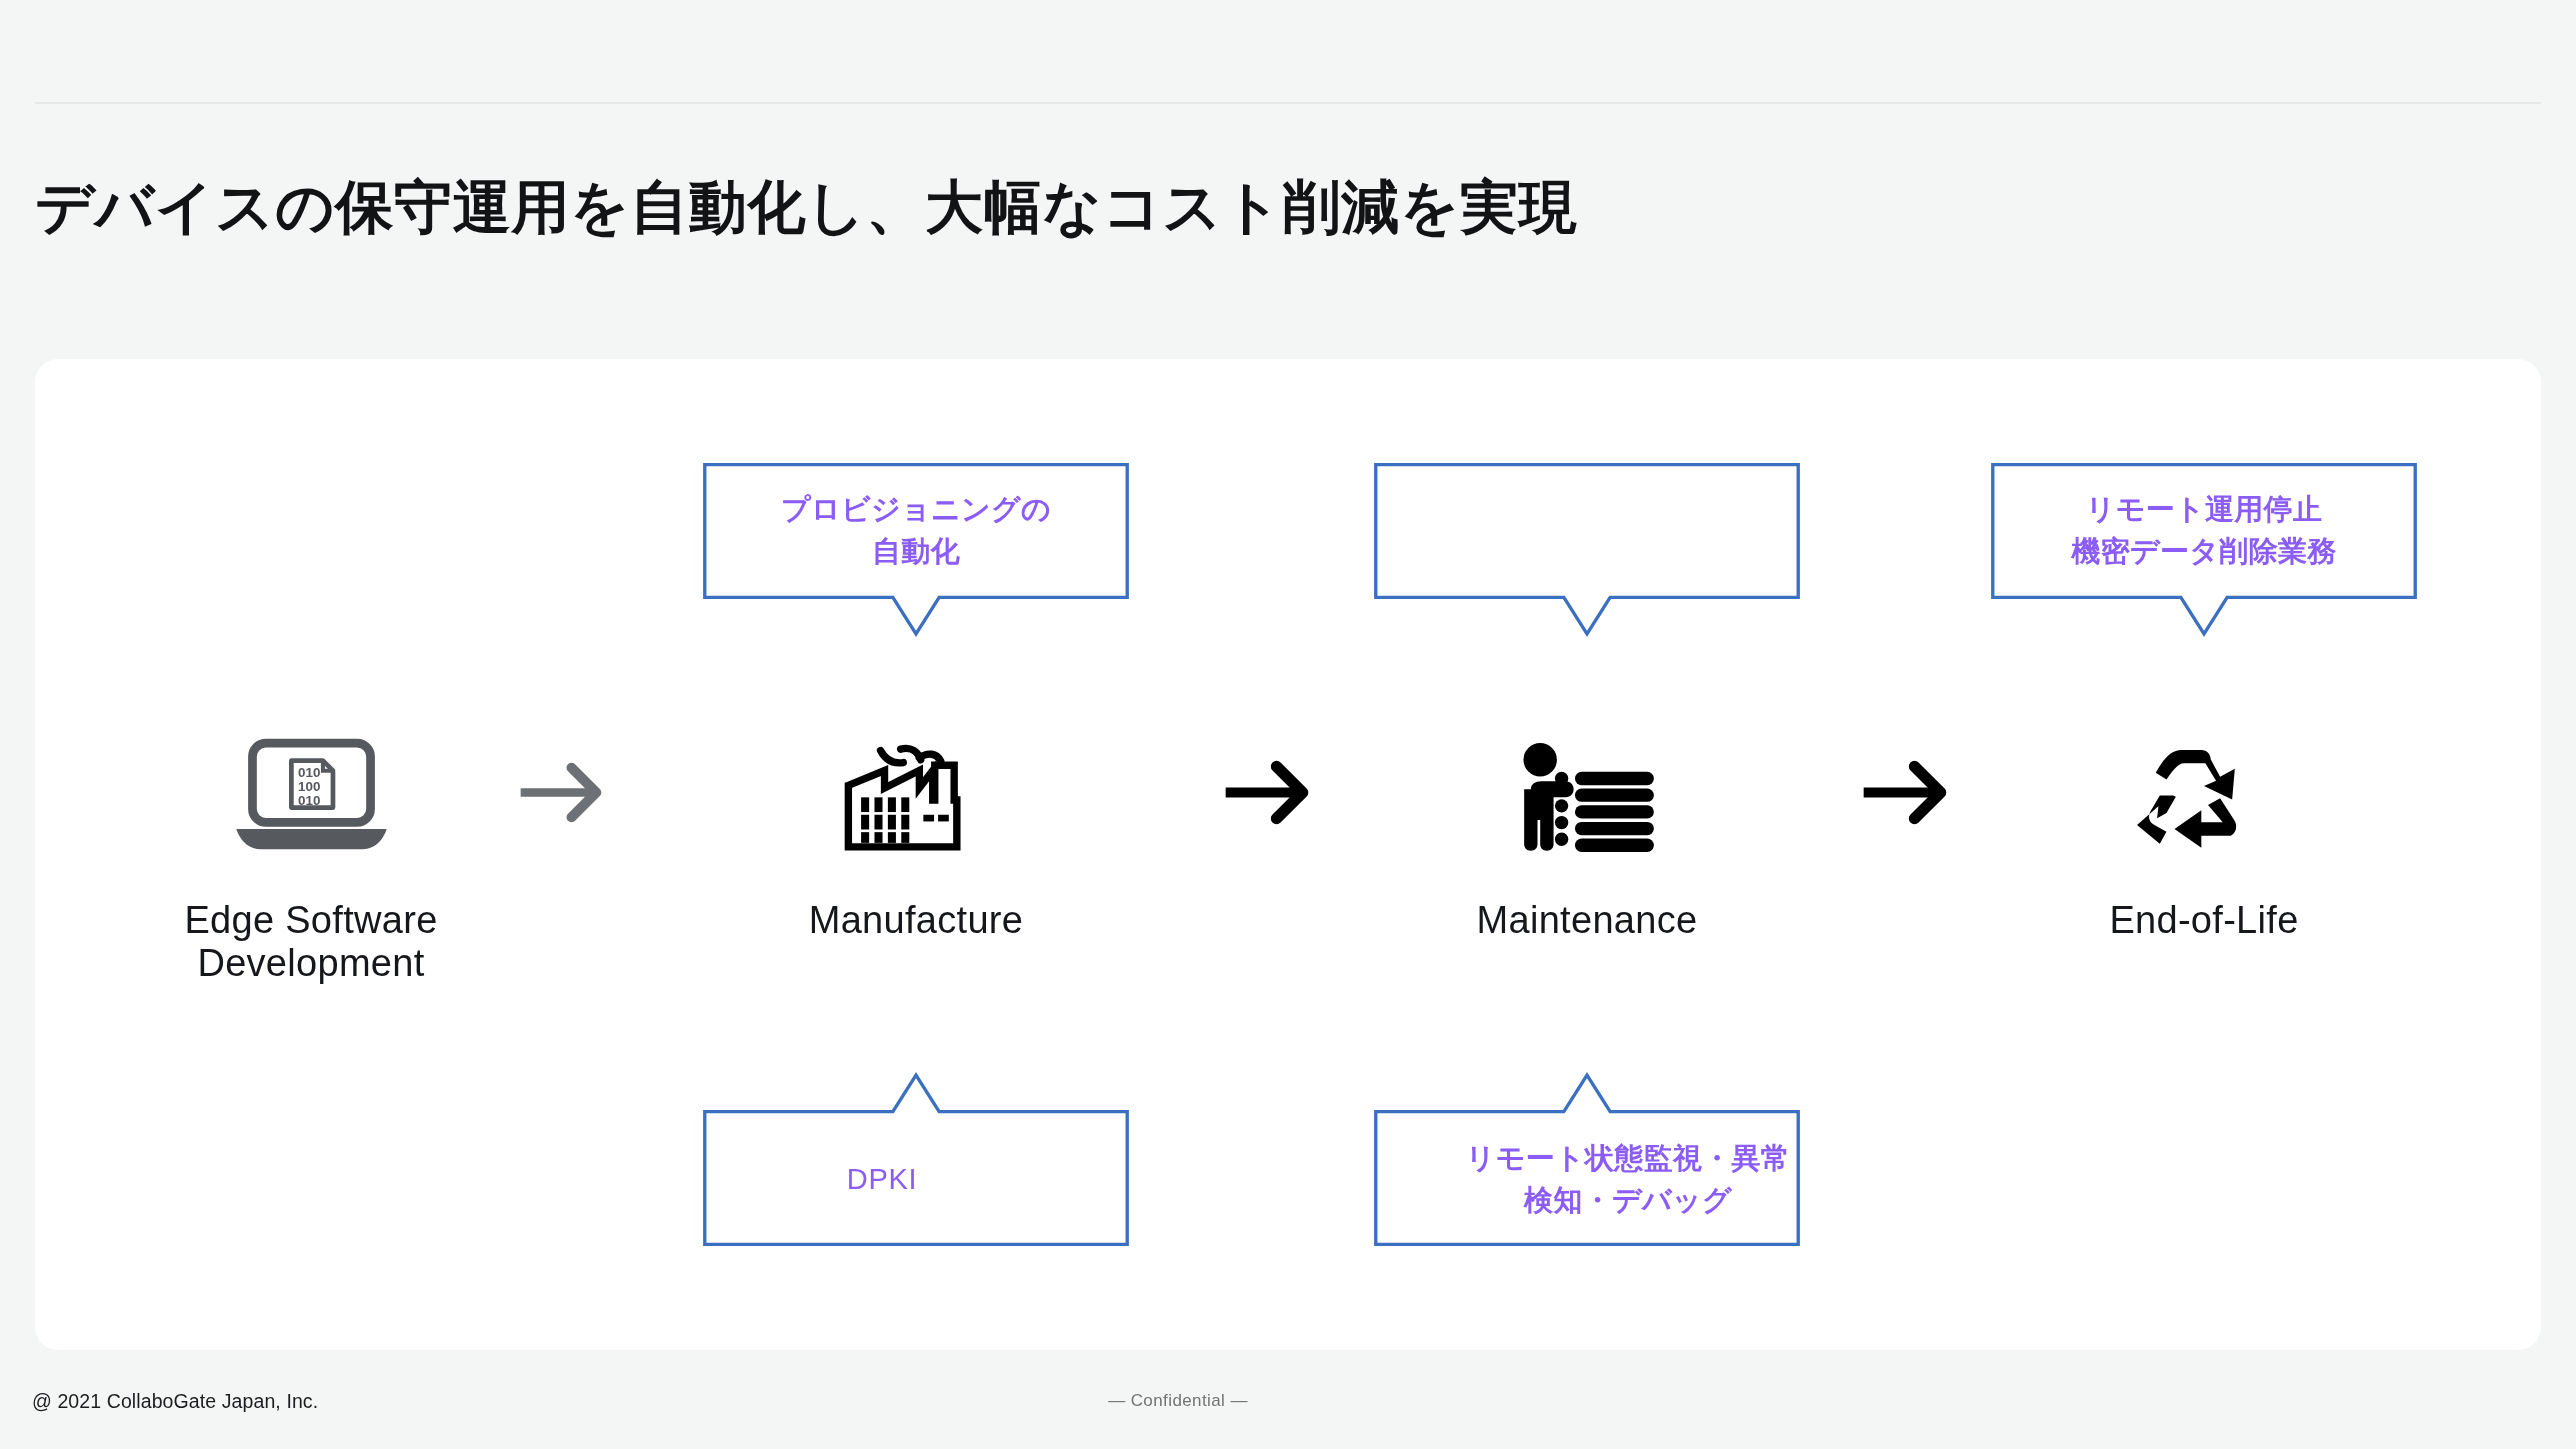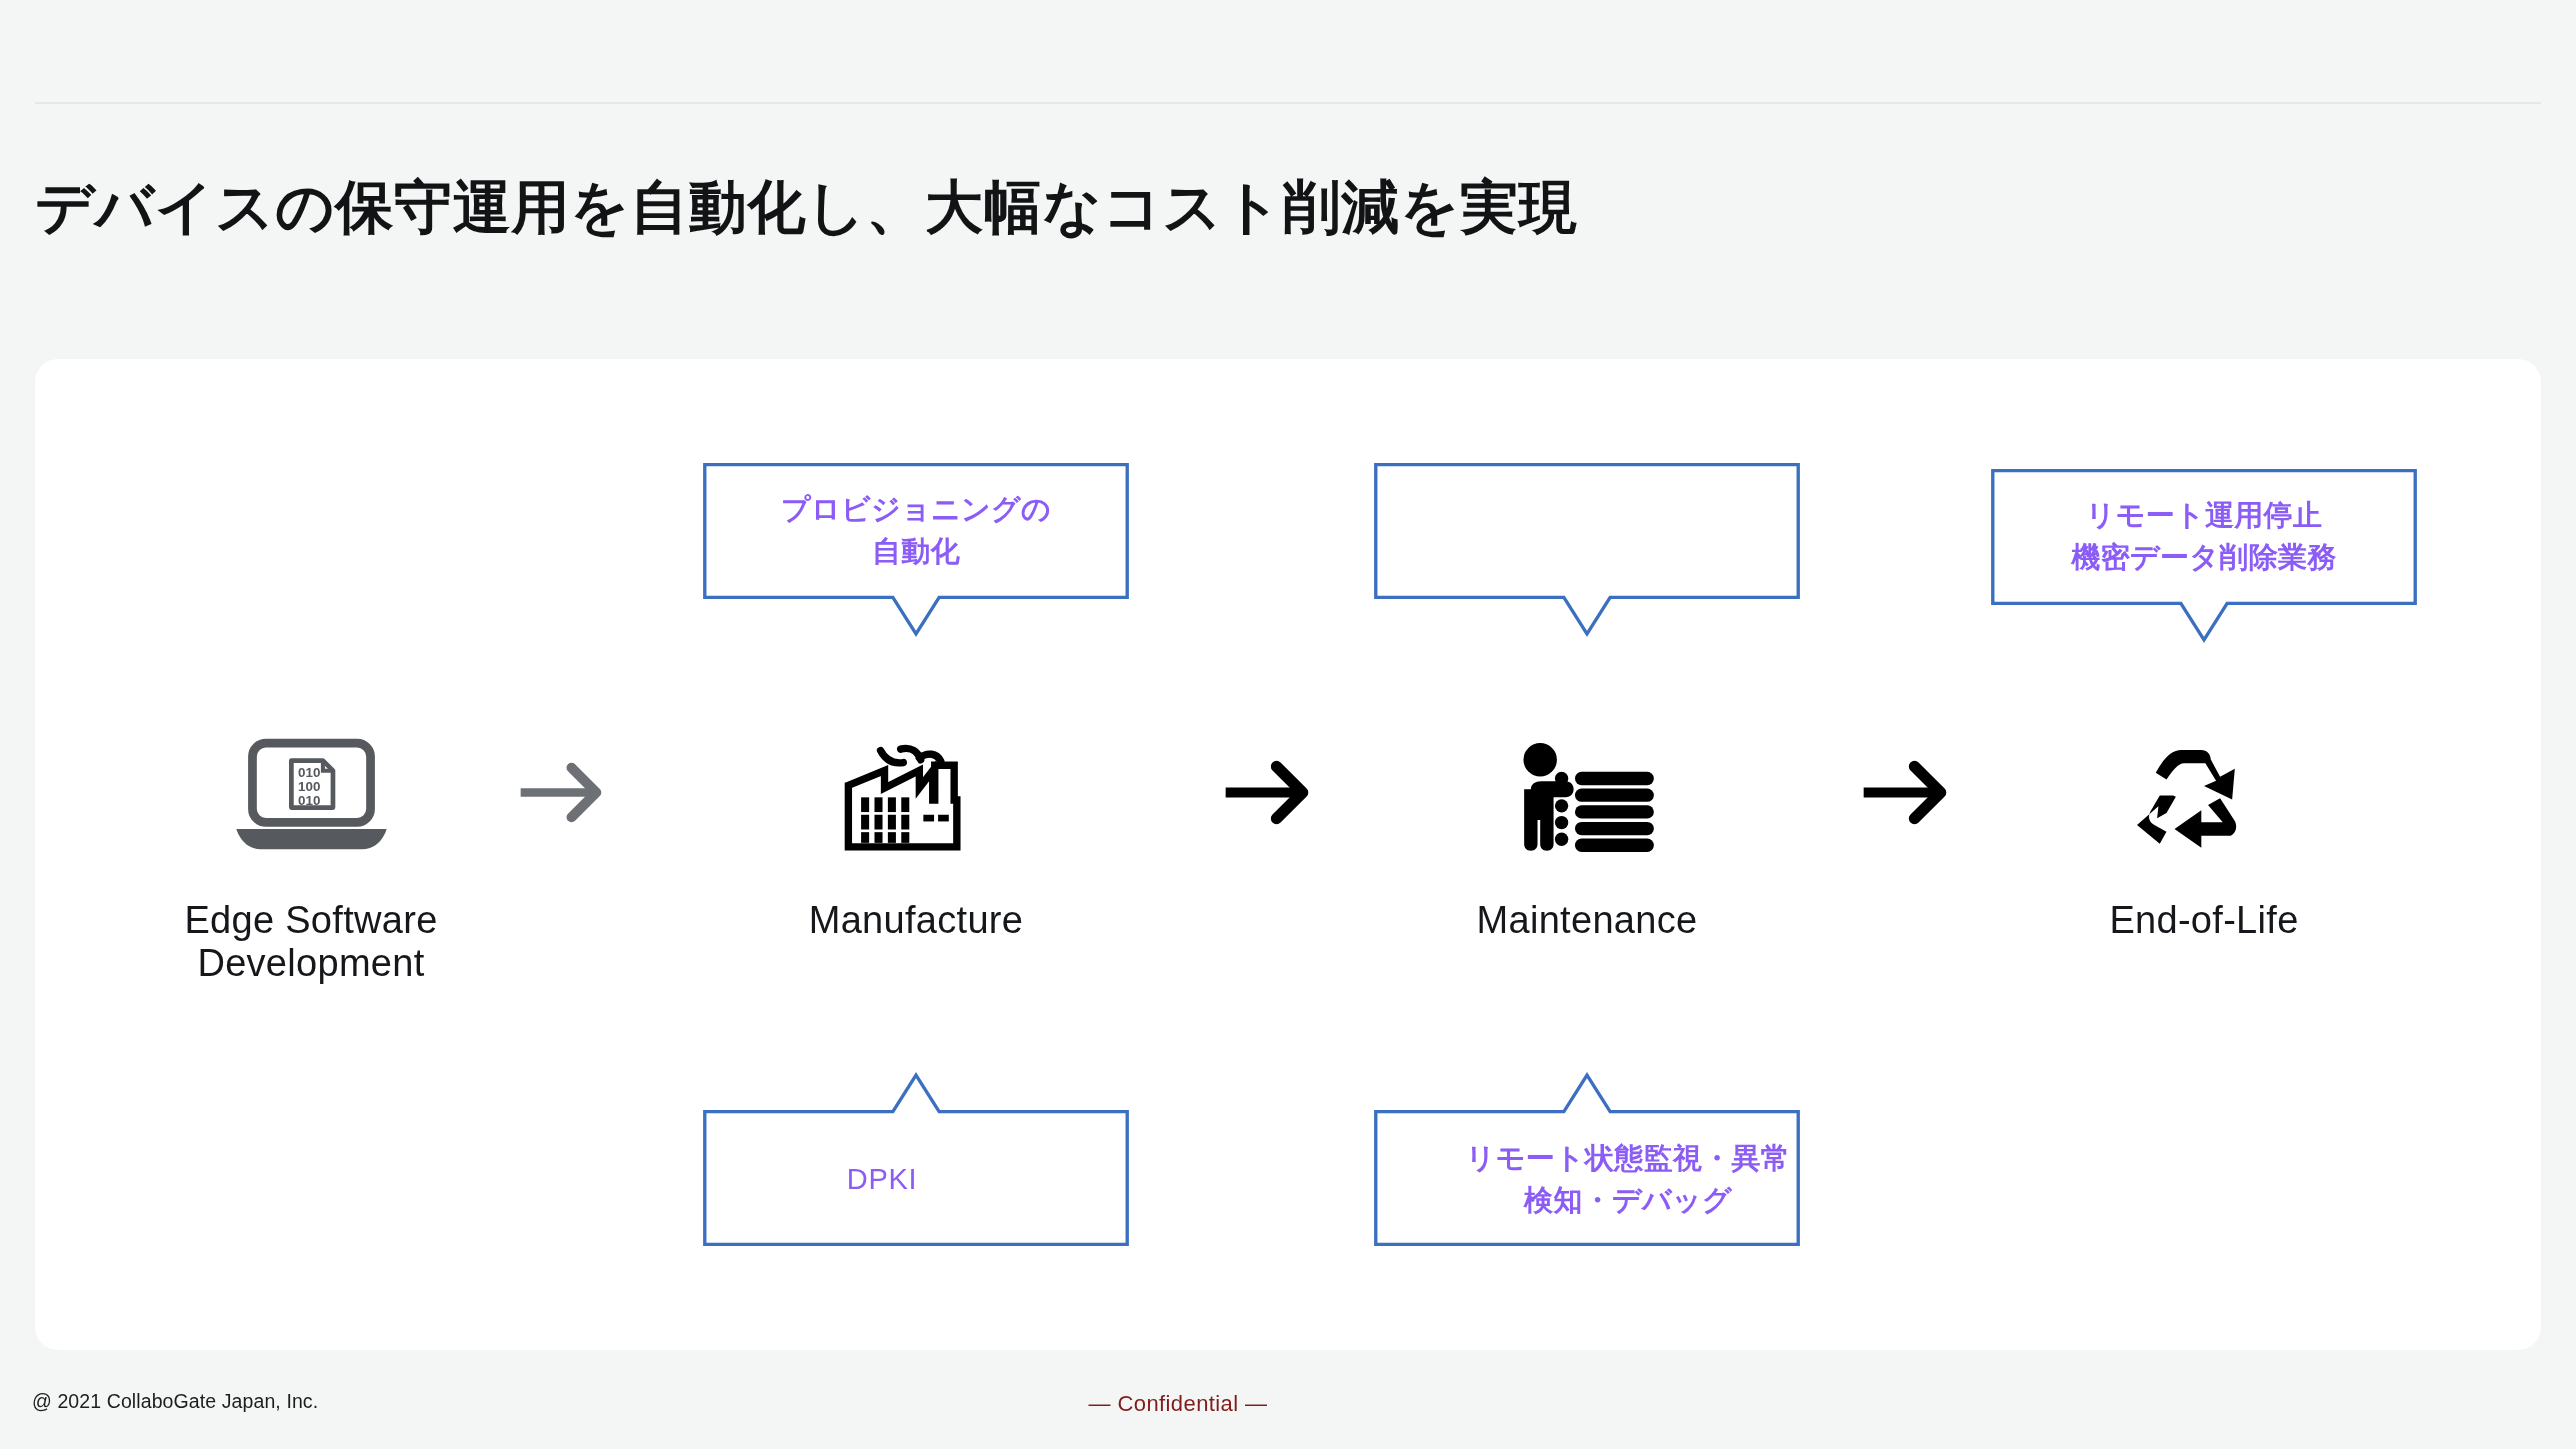--- a/index.html
+++ b/index.html
@@ -119,21 +119,21 @@
     font-size: 29px;
     line-height: 1.45;
     letter-spacing: 0.3px;
     white-space: pre-line;
   }
   .callout-text.single { font-weight: normal; letter-spacing: 0.7px; }
 
   
   #callout-prov  { left: 703px; top: 463px;  width: 426px; height: 173px; }
   #callout-cert  { left: 1374px; top: 463px;  width: 426px; height: 173px; }
-  #callout-eol   { left: 1991px; top: 463px;  width: 426px; height: 173px; margin-top: 6px; }
+  #callout-eol   { left: 1991px; top: 463px;  width: 426px; height: 173px; }
 
   
   #callout-dpki  { left: 703px; top: 1073px; width: 358px; height: 173px; }
   #callout-mon   { left: 1374px; top: 1073px; width: 508px; height: 173px; }
 
   
   .stage {
     position: absolute;
     width: 376px;
     text-align: center;
@@ -177,22 +177,22 @@
     color: #1b1d1f;
     letter-spacing: 0.1px;
     white-space: nowrap;
   }
   .footer-confidential {
     position: absolute;
     left: 0;
     top: 1391px;
     width: 2356px;
     text-align: center;
-    font-size: 22px;
-    color: #7f1d1d;
+    font-size: 17px;
+    color: #737373;
     letter-spacing: 0.4px;
   }
 </style>
 </head>
 <body>
 
 <div class="slide">
 
   <div class="header-rule"></div>
 

